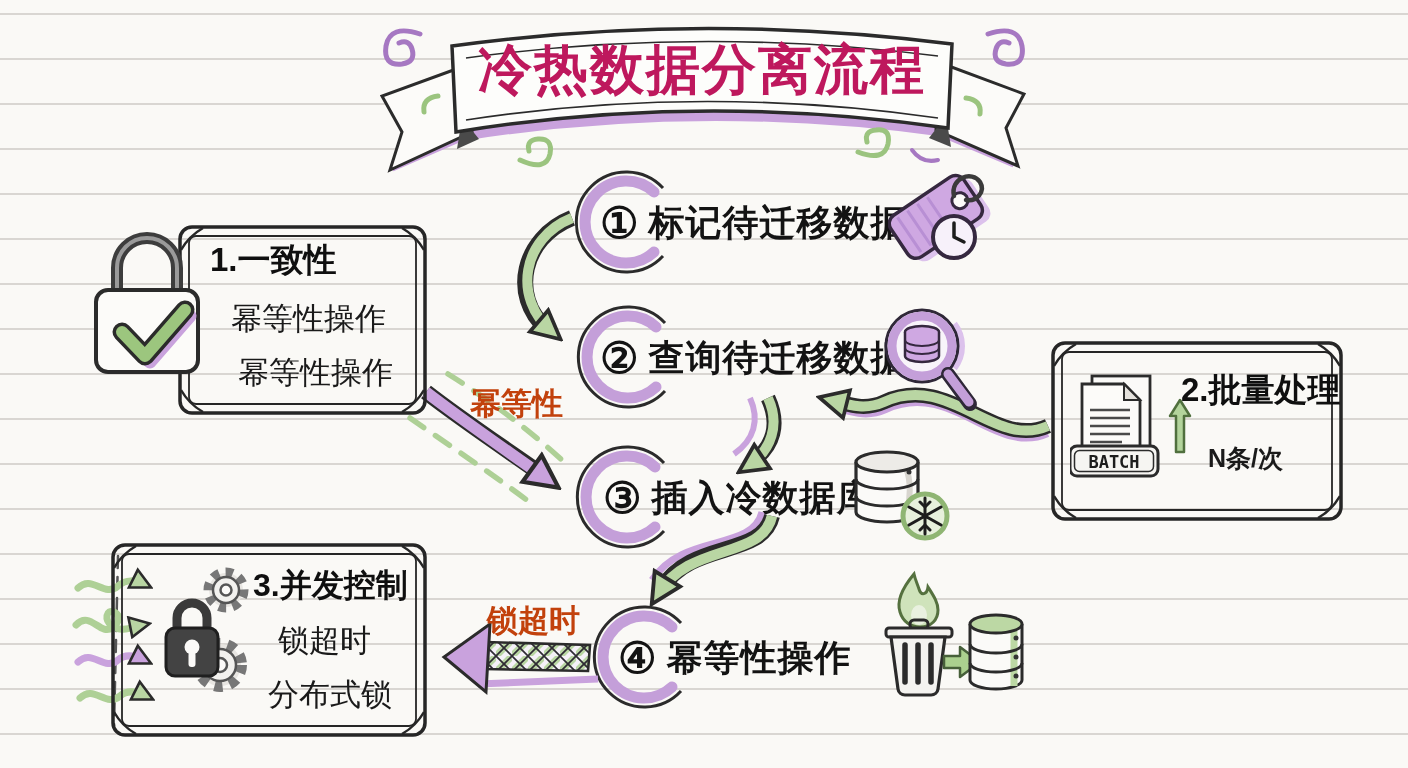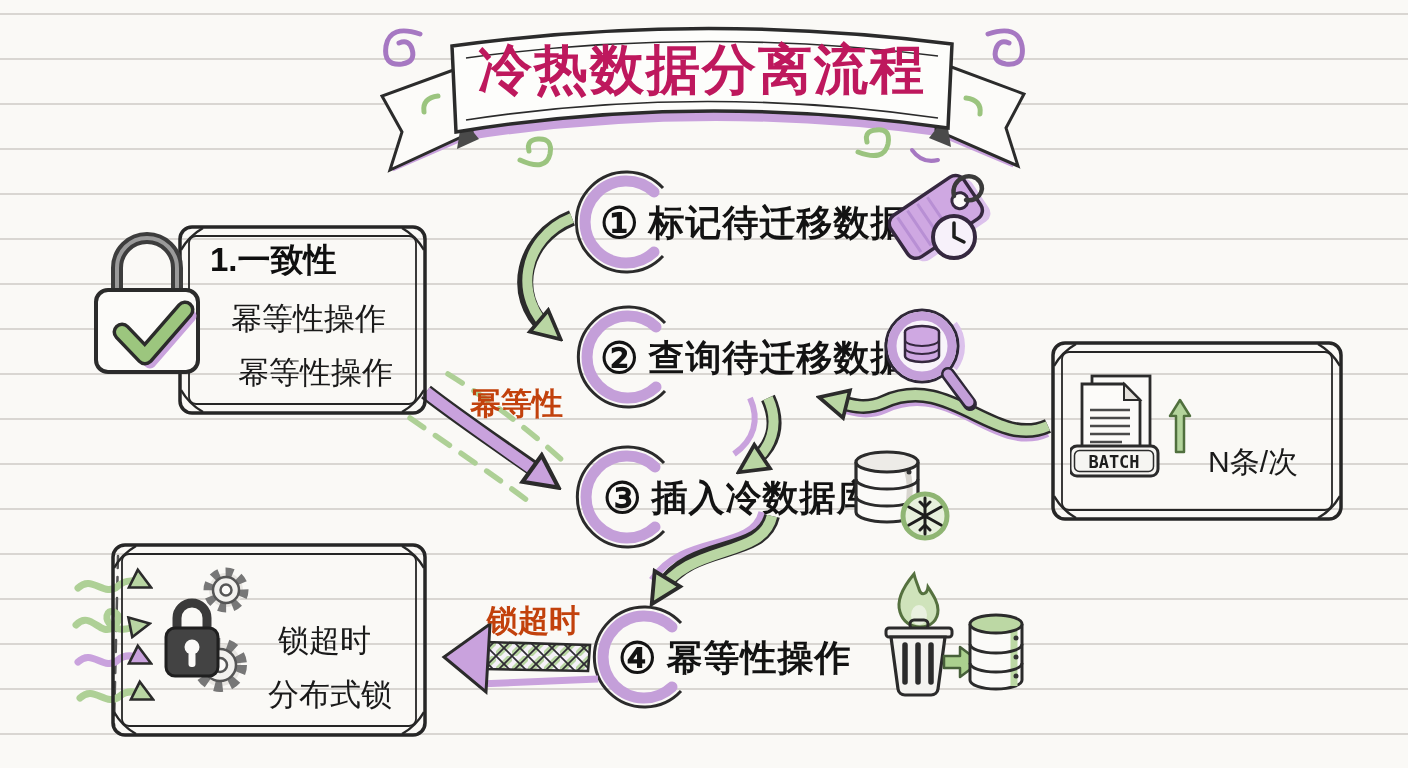--- a/index.html
+++ b/index.html
@@ -155,21 +155,22 @@
     <path d="M 32 110 L 55 134 L 95 88" fill="none" stroke="#2b2b2b" stroke-width="19" stroke-linecap="round" stroke-linejoin="round"></path>
     <path d="M 32 110 L 55 134 L 95 88" fill="none" stroke="#9cc67e" stroke-width="12" stroke-linecap="round" stroke-linejoin="round"></path>
   </svg>
 
   <div class="note" style="left:1048px;top:338px;width:298px;height:186px">
     <svg class="frame" width="298" height="186" viewBox="0 0 298 186">
       <rect x="5" y="5" width="288" height="176" rx="12" fill="none" stroke="#262626" stroke-width="3.5"></rect>
       <rect x="14" y="14" width="270" height="158" rx="7" fill="none" stroke="#262626" stroke-width="1.8"></rect>
       <path d="M 6 28 Q 14 14 28 6 M 270 6 Q 284 14 292 28 M 292 158 Q 284 172 270 180 M 28 180 Q 14 172 6 158" fill="none" stroke="#262626" stroke-width="2.5"></path>
     </svg>
-    <div class="note-item" style="left:160px;top:104px;font-size:30px;font-weight:400">N条/次</div>
+    <div class="note-title" style="left:133px;top:30px;font-size:33px">2.批量处理</div>
+    <div class="note-item" style="left:160px;top:104px;font-size:25px;font-weight:700">N条/次</div>
   </div>
 
   <svg class="abs" style="left:1070px;top:372px" width="125" height="112" viewBox="0 0 125 112">
     <rect x="22" y="4" width="58" height="78" fill="#fbfaf8" stroke="#2b2b2b" stroke-width="2.8"></rect>
     <path d="M 12 12 H 54 L 70 28 V 92 H 12 Z" fill="#fcfbf9" stroke="#2b2b2b" stroke-width="2.8"></path>
     <path d="M 54 12 L 54 28 H 70 Z" fill="#e5e2dd" stroke="#2b2b2b" stroke-width="2"></path>
     <g stroke="#4a4a4a" stroke-width="2.5">
       <path d="M 20 38 H 60 M 20 46 H 60 M 20 54 H 60 M 20 62 H 60 M 20 70 H 52"></path>
     </g>
     <rect x="0" y="74" width="88" height="30" rx="7" fill="#f6f5f2" stroke="#2b2b2b" stroke-width="3"></rect>
@@ -177,20 +178,21 @@
     <text x="44" y="96" text-anchor="middle" font-family="DejaVu Sans Mono, monospace" font-size="17" font-weight="bold" fill="#1d1d1d">BATCH</text>
     <path d="M 100 44 L 110 28 L 120 44 L 114 44 L 114 80 L 106 80 L 106 44 Z" fill="#b3d49c" stroke="#50703e" stroke-width="2.5" stroke-linejoin="round"></path>
   </svg>
 
   <div class="note" style="left:108px;top:540px;width:322px;height:200px">
     <svg class="frame" width="322" height="200" viewBox="0 0 322 200">
       <rect x="5" y="5" width="312" height="190" rx="12" fill="none" stroke="#262626" stroke-width="3.5"></rect>
       <rect x="14" y="14" width="294" height="172" rx="7" fill="none" stroke="#262626" stroke-width="1.8"></rect>
       <path d="M 6 28 Q 14 14 28 6 M 294 6 Q 308 14 316 28 M 316 172 Q 308 186 294 194 M 28 194 Q 14 186 6 172" fill="none" stroke="#262626" stroke-width="2.5"></path>
     </svg>
+    <div class="note-title" style="left:145px;top:24px;font-size:32px">3.并发控制</div>
     <div class="note-item" style="left:170px;top:80px;font-size:31px">锁超时</div>
     <div class="note-item" style="left:160px;top:134px;font-size:31px">分布式锁</div>
   </div>
 
   <svg class="abs" style="left:160px;top:558px" width="100" height="142" viewBox="0 0 100 142">
     <circle cx="66" cy="32" r="17" fill="#e8e6e2" stroke="#777777" stroke-width="11" stroke-dasharray="7 6.2"></circle>
     <circle cx="66" cy="32" r="13" fill="#f2f1ee" stroke="#555555" stroke-width="2.5"></circle>
     <circle cx="66" cy="32" r="5.5" fill="#fbfaf8" stroke="#555555" stroke-width="2.5"></circle>
     <circle cx="60" cy="107" r="21" fill="#e8e6e2" stroke="#777777" stroke-width="12" stroke-dasharray="8 7.1"></circle>
     <circle cx="60" cy="107" r="16" fill="#f2f1ee" stroke="#555555" stroke-width="2.5"></circle>

